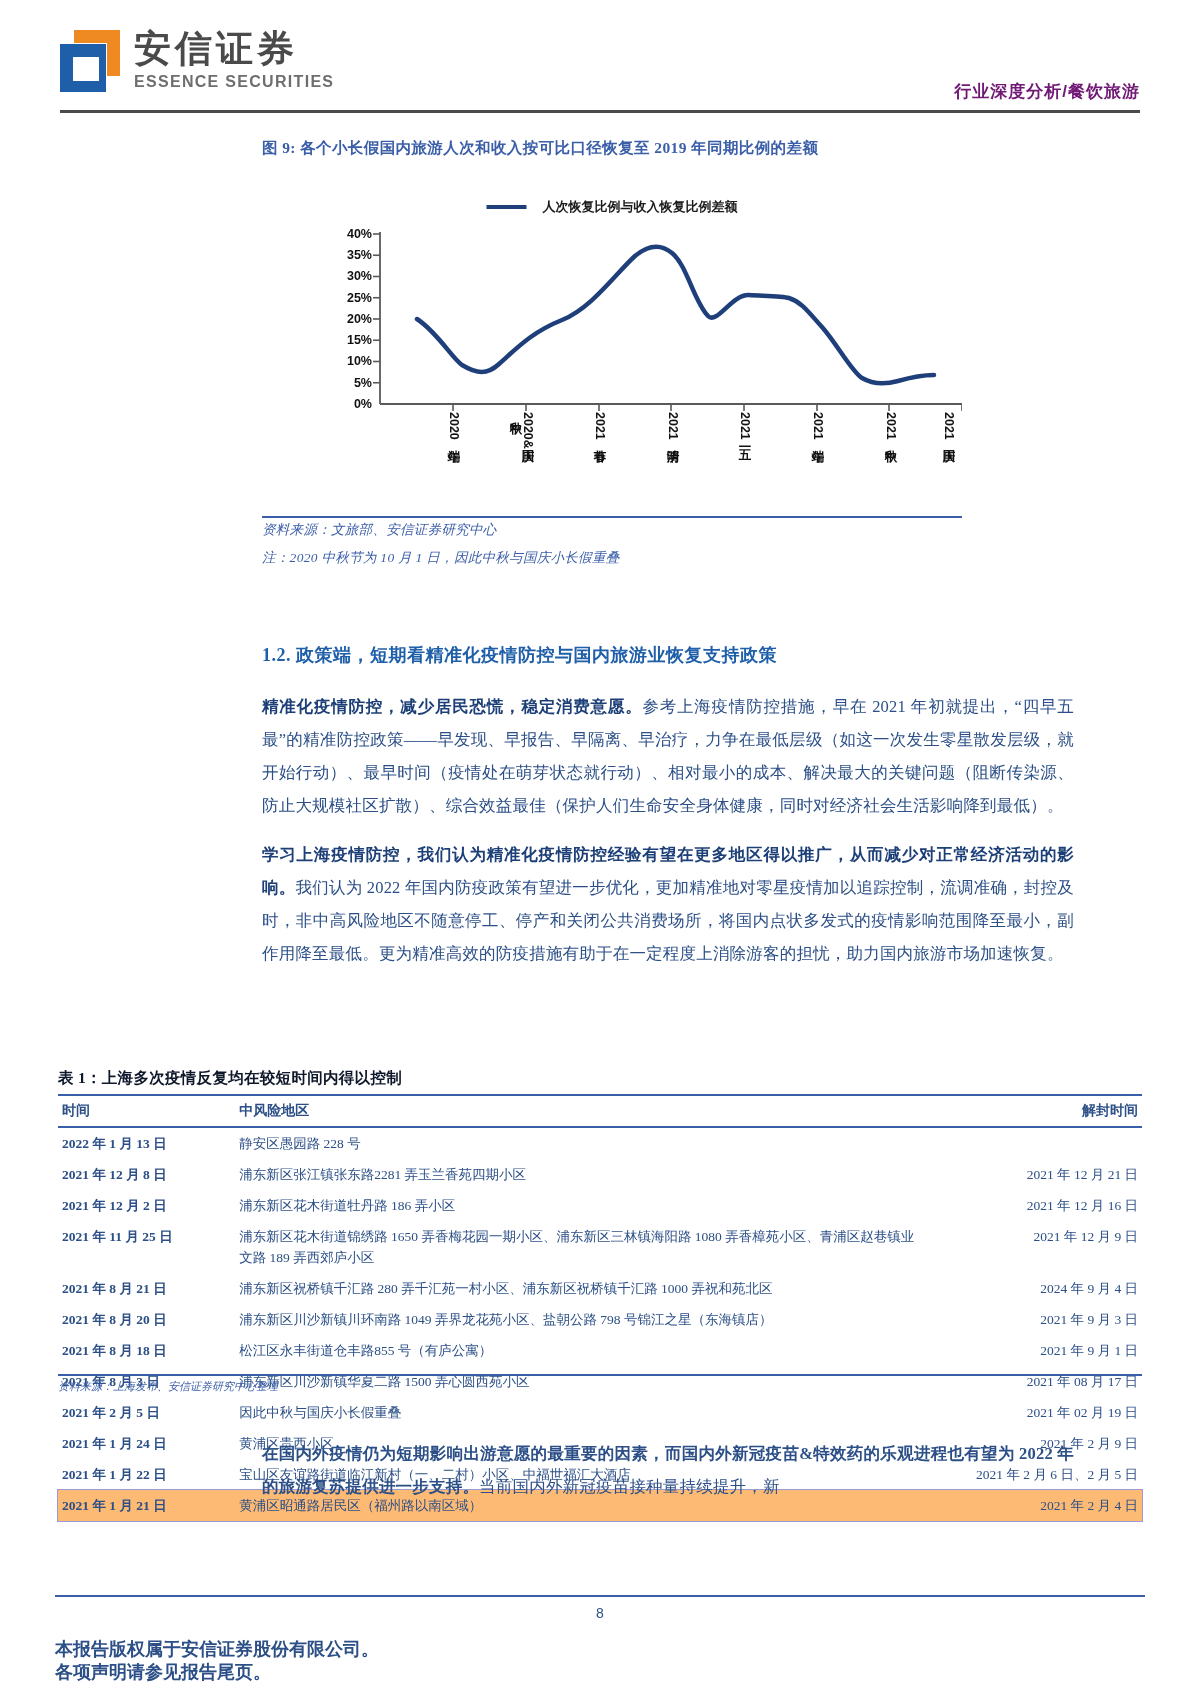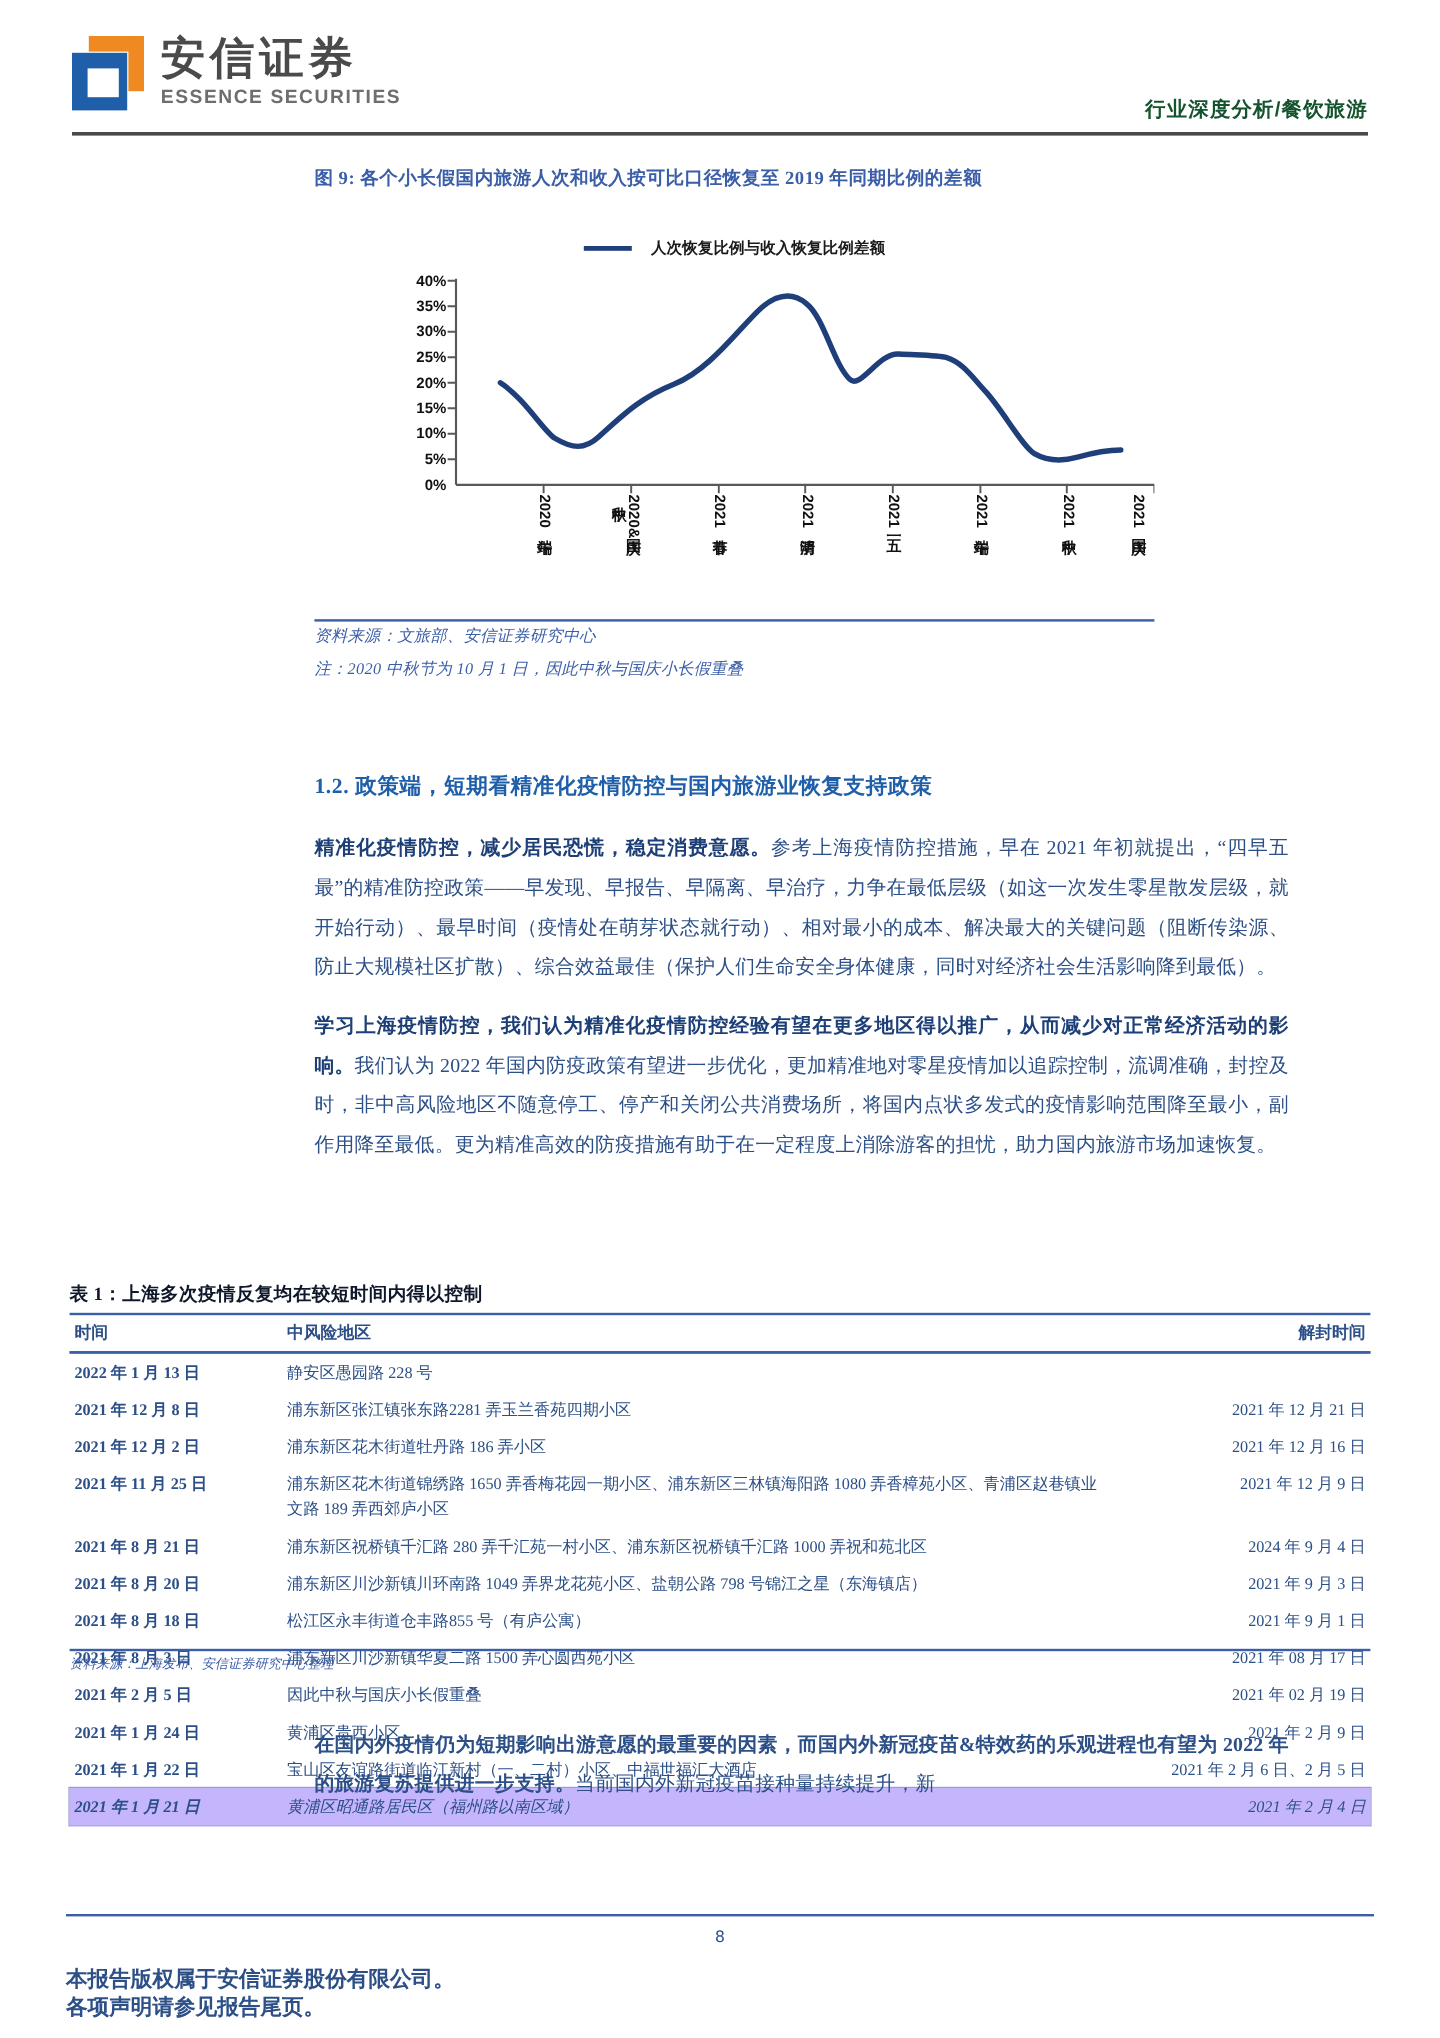--- a/index.html
+++ b/index.html
@@ -82,21 +82,21 @@
     color: #6E6E6E;
     letter-spacing: 1.3px;
     margin-top: 3px;
   }
   .header-right {
     position: absolute;
     right: 60px; top: 80px;
     font-family: Liberation Sans, sans-serif;
     font-size: 17px;
     font-weight: bold;
-    color: #14532d;
+    color: #701a75;
     letter-spacing: 1px;
   }
   .header-rule {
     position: absolute;
     left: 60px; right: 60px; top: 110px;
     height: 3px;
     background: #4A4A4A;
   }
 
   
@@ -246,23 +246,22 @@
   table.data thead th.c3 { text-align: right; }
   table.data tbody td {
     padding: 5px 4px;
     vertical-align: top;
     line-height: 21px;
   }
   table.data tbody td.c1 { white-space: nowrap; font-weight: bold; width: 170px; }
   table.data tbody td.c2 { width: 690px; }
   table.data tbody td.c3 { text-align: right; white-space: nowrap; width: 210px; }
   table.data tbody tr.highlight {
-    background: #c4b5fd;
+    background: #fdba74;
     outline: 1.2px solid #9B9BD4;
-    font-style: italic;
   }
   .tbl-bottom-rule {
     position: absolute;
     left: 58px;
     top: 1374px;
     width: 1084px;
     height: 2.2px;
     background: #3B5EA8;
   }
   .tbl-src {

